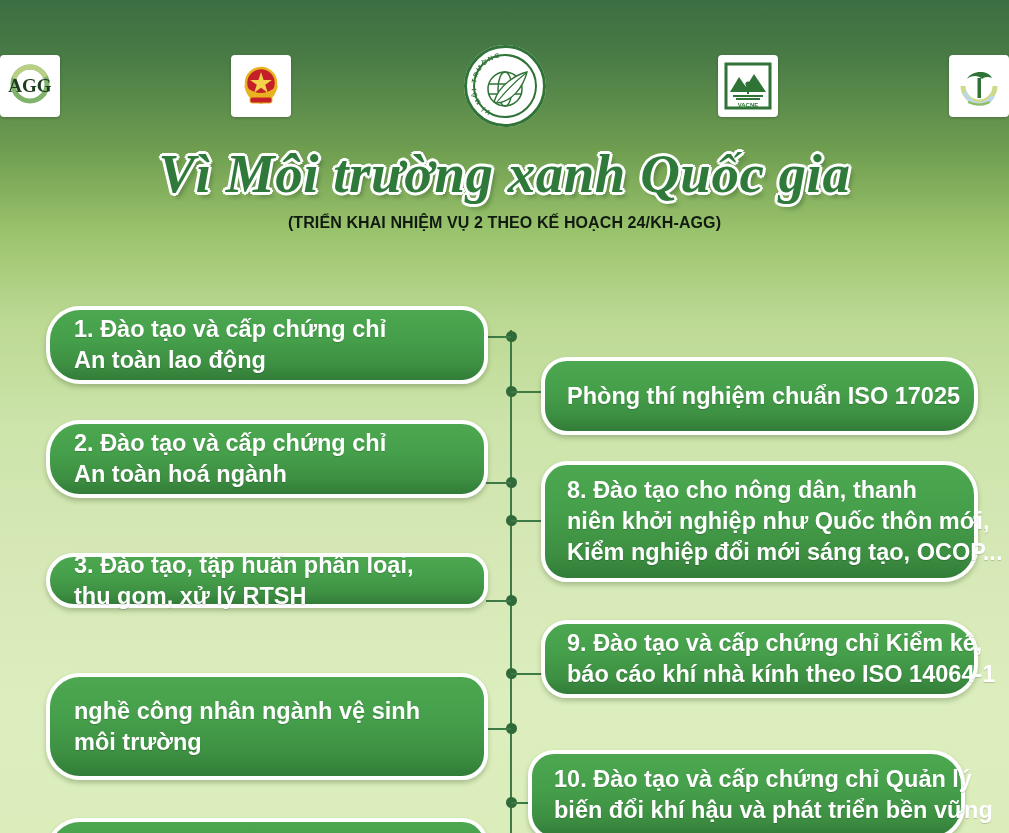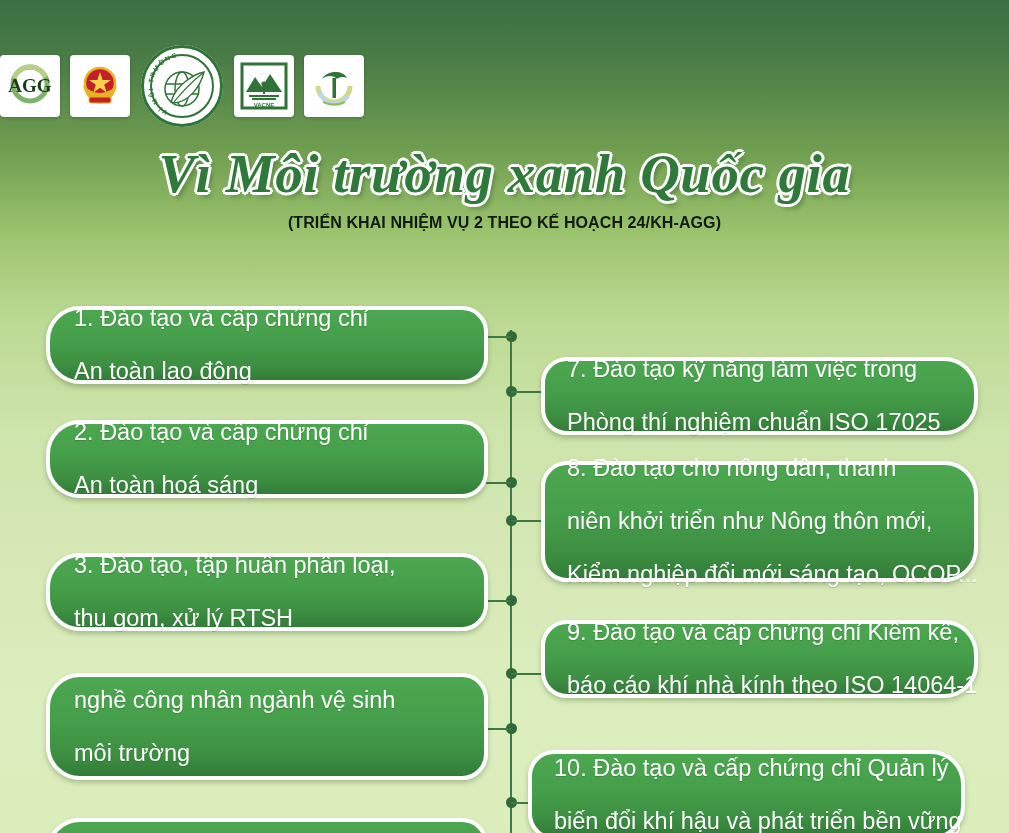--- a/index.html
+++ b/index.html
@@ -19,21 +19,21 @@
        #bcd993 320px,
        #cde4ab 430px,
        #d6e8b6 560px,
        #dceebd 700px,
        #dbedbb 833px);
   }
 
   
   #logos{
     position:absolute;top:44px;left:0;width:1009px;
-    display:flex;justify-content:flex-start;align-items:center;gap:10px;
+    display:flex;justify-content:space-between;align-items:center;gap:10px;
   }
   .logo-tile{
     width:60px;height:62px;background:#ffffff;border-radius:4px;
     display:flex;align-items:center;justify-content:center;
     box-shadow:0 1px 3px rgba(0,0,0,.22);
     overflow:hidden;
   }
   .logo-tile.center{
     width:84px;height:84px;background:transparent;border-radius:50%;
     box-shadow:none;
@@ -81,23 +81,22 @@
     position:absolute;left:0;top:0;width:100%;height:100%;
     box-sizing:border-box;
     border:4px solid #ffffff;
     background:linear-gradient(to bottom,#4ca750 0%,#46a04b 40%,#3d8f42 78%,#327c38 100%);
     box-shadow:0 3px 5px rgba(40,70,30,.28);
   }
   .card .txt{
     position:absolute;left:0;top:0;width:100%;height:100%;
     box-sizing:border-box;
     display:flex;flex-direction:column;justify-content:center;
-    color:#ffffff;font-size:23.5px;line-height:31px;font-weight:400;
+    color:#ffffff;font-size:23.5px;line-height:31px;font-weight:700;
     text-shadow:0 1px 1px rgba(0,0,0,.18);
-    gap:22px;
   }
 
   
   .col-left .panel{border-radius:34px 26px 26px 34px;}
   .col-left .backing{
     left:-18px;top:6px;width:calc(100% + 6px);height:calc(100% - 2px);
     border-radius:36px 24px 24px 36px;z-index:-1;
   }
   .col-left .txt{padding:0 26px 0 28px;}
 
@@ -209,25 +208,25 @@
       <span class="card-line">1. Đào tạo và cấp chứng chỉ</span>
       <span class="card-line">An toàn lao động</span>
     </div>
   </div>
 
   <div class="card col-left" style="left:46px;top:420px;width:442px;height:78px">
     <div class="backing"></div>
     <div class="panel"></div>
     <div class="txt">
       <span class="card-line">2. Đào tạo và cấp chứng chỉ</span>
-      <span class="card-line">An toàn hoá sáng</span>
-    </div>
-  </div>
-
-  <div class="card col-left" style="left:46px;top:553px;width:442px;height:78px">
+      <span class="card-line">An toàn hoá ngành</span>
+    </div>
+  </div>
+
+  <div class="card col-left" style="left:46px;top:553px;width:442px;height:55px">
     <div class="backing"></div>
     <div class="panel"></div>
     <div class="txt">
       <span class="card-line">3. Đào tạo, tập huấn phân loại,</span>
       <span class="card-line">thu gom, xử lý RTSH</span>
     </div>
   </div>
 
   <div class="card col-left" style="left:46px;top:673px;width:442px;height:107px">
     <div class="backing"></div>
@@ -243,31 +242,30 @@
     <div class="panel"></div>
     <div class="txt">
       <span class="card-line"></span>
     </div>
   </div>
 
   <div class="card col-right" style="left:541px;top:357px;width:437px;height:78px">
     <div class="backing"></div>
     <div class="panel"></div>
     <div class="txt">
-      <span class="card-line">7. Đào tạo kỹ năng làm việc trong</span>
       <span class="card-line">Phòng thí nghiệm chuẩn ISO 17025</span>
     </div>
   </div>
 
   <div class="card col-right" style="left:541px;top:461px;width:437px;height:121px">
     <div class="backing"></div>
     <div class="panel"></div>
     <div class="txt">
       <span class="card-line">8. Đào tạo cho nông dân, thanh</span>
-      <span class="card-line">niên khởi triển như Nông thôn mới,</span>
+      <span class="card-line">niên khởi nghiệp như Quốc thôn mới,</span>
       <span class="card-line">Kiểm nghiệp đổi mới sáng tạo, OCOP...</span>
     </div>
   </div>
 
   <div class="card col-right" style="left:541px;top:620px;width:437px;height:78px">
     <div class="backing"></div>
     <div class="panel"></div>
     <div class="txt">
       <span class="card-line">9. Đào tạo và cấp chứng chỉ Kiểm kê,</span>
       <span class="card-line">báo cáo khí nhà kính theo ISO 14064-1</span>

